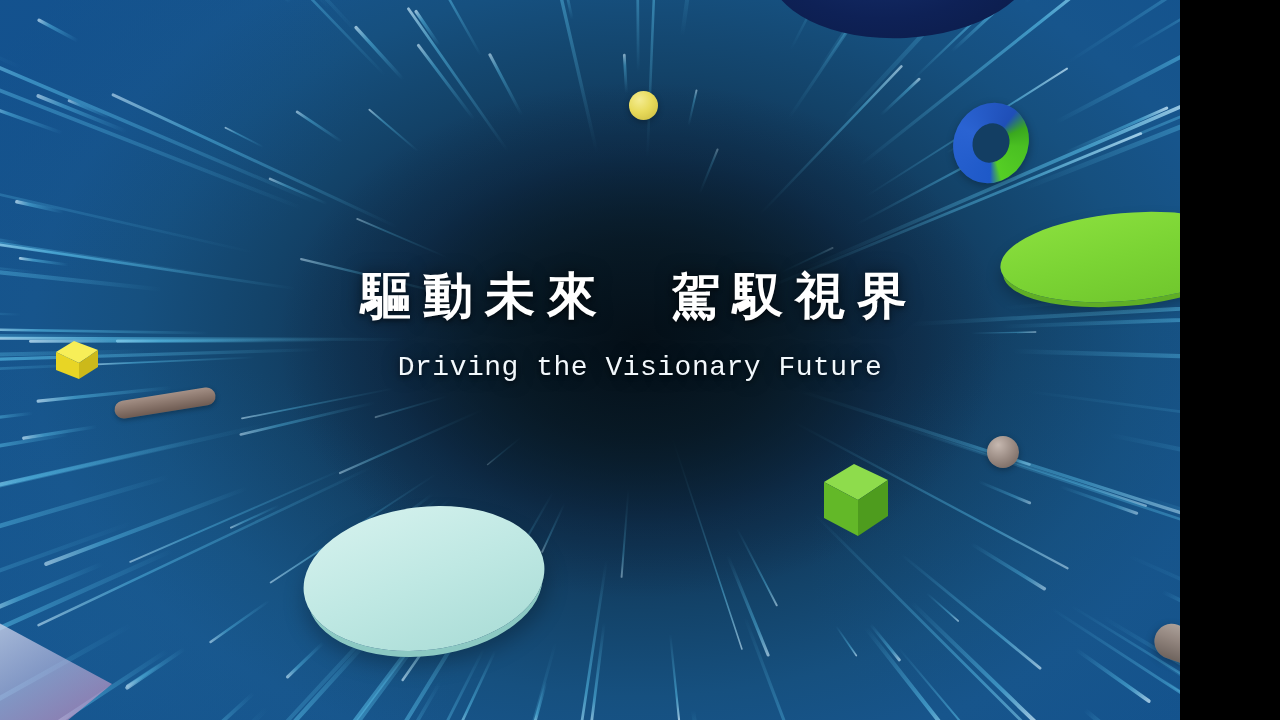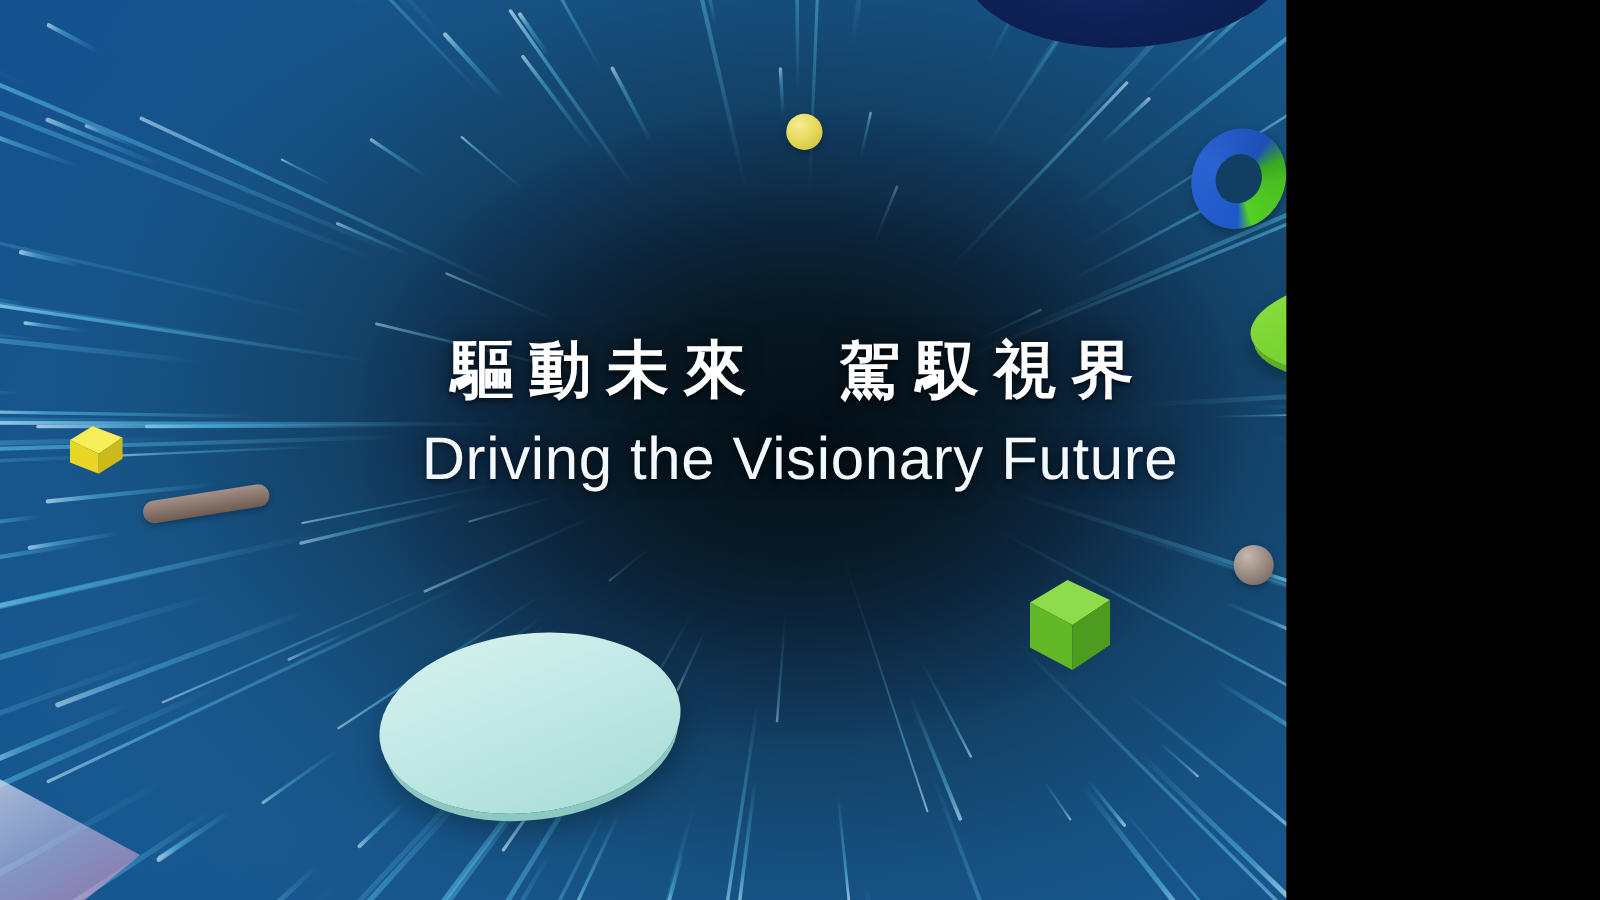--- a/index.html
+++ b/index.html
@@ -2,25 +2,25 @@
 <html><head>
 <meta charset="utf-8">
 <style>
   html, body {
     margin: 0;
     padding: 0;
     background: #000;
   }
   #stage {
     position: relative;
-    width: 1029px;
+    width: 1180px;
     height: 720px;
     overflow: hidden;
     font-family: "Liberation Sans", "DejaVu Sans", sans-serif;
-    background: #a16207;
+    background: #0f172a;
   }
 
   
   .bg-base {
     position: absolute;
     inset: 0;
     background:
       radial-gradient(ellipse 760px 540px at 640px 340px,
         #0A2030 0%,
         #0D2739 16%,
@@ -153,27 +153,27 @@
     font-size: 50px;
     font-weight: 700;
     letter-spacing: 12px;
     line-height: 64px;
     text-shadow: 0 0 18px rgba(0,0,0,0.55), 0 2px 4px rgba(0,0,0,0.5);
     white-space: pre;
     font-family: "DejaVu Sans", "Liberation Sans", sans-serif;
   }
   .headline-en {
     color: #F2F8FC;
-    font-size: 48px;
+    font-size: 28px;
     font-weight: 300;
     letter-spacing: 0.5px;
     line-height: 48px;
     margin-top: 16px;
     text-shadow: 0 0 16px rgba(0,0,0,0.5), 0 2px 4px rgba(0,0,0,0.45);
-    font-family: Liberation Sans, sans-serif;
+    font-family: Liberation Mono, monospace;
   }
 </style>
 </head>
 <body>
 
 <div id="stage">
 
   <div class="bg-base"></div>
 
   <svg id="streaks" width="1280" height="720" viewBox="0 0 1280 720">

